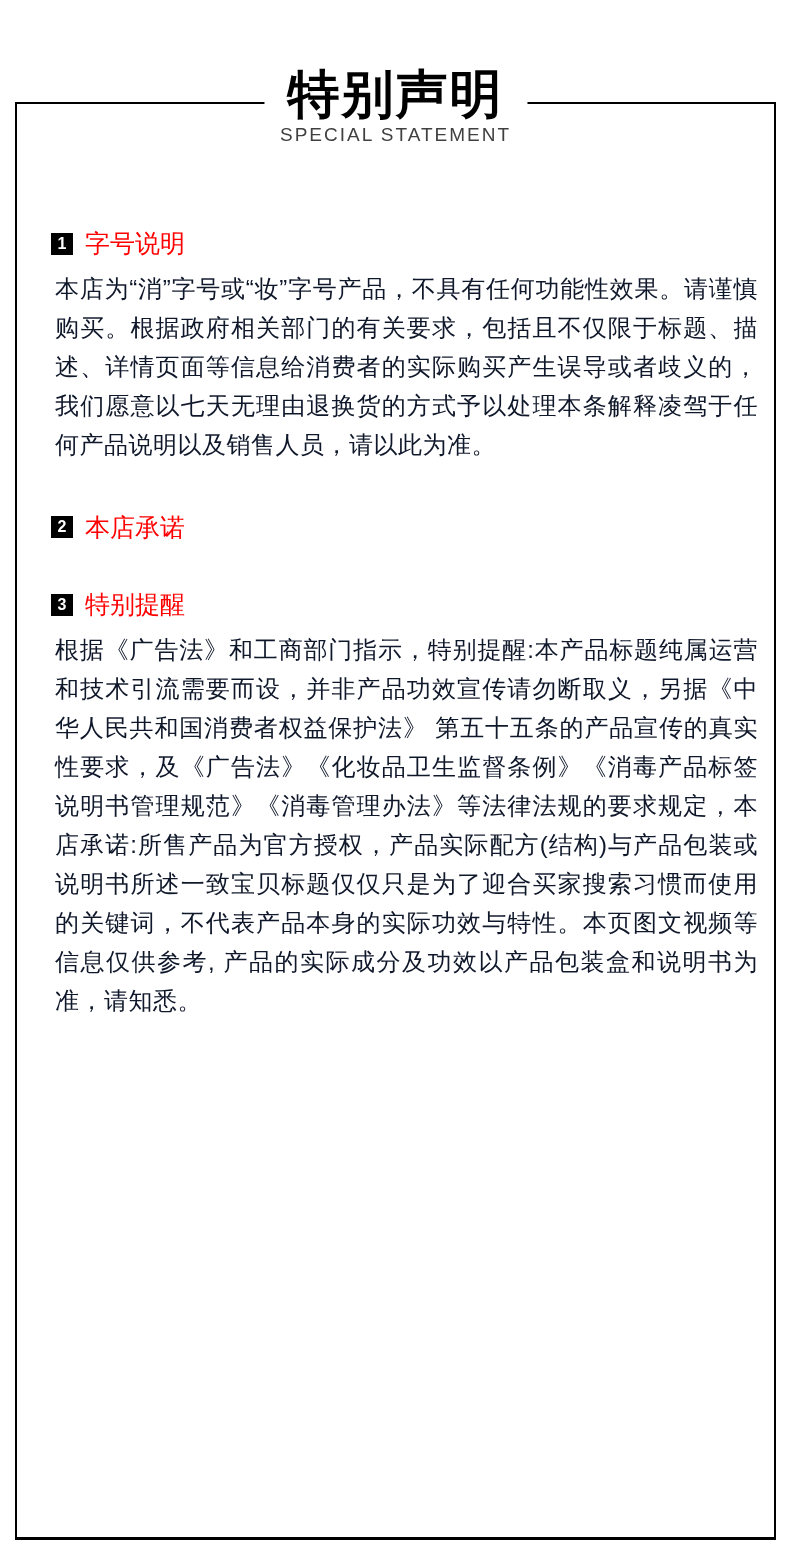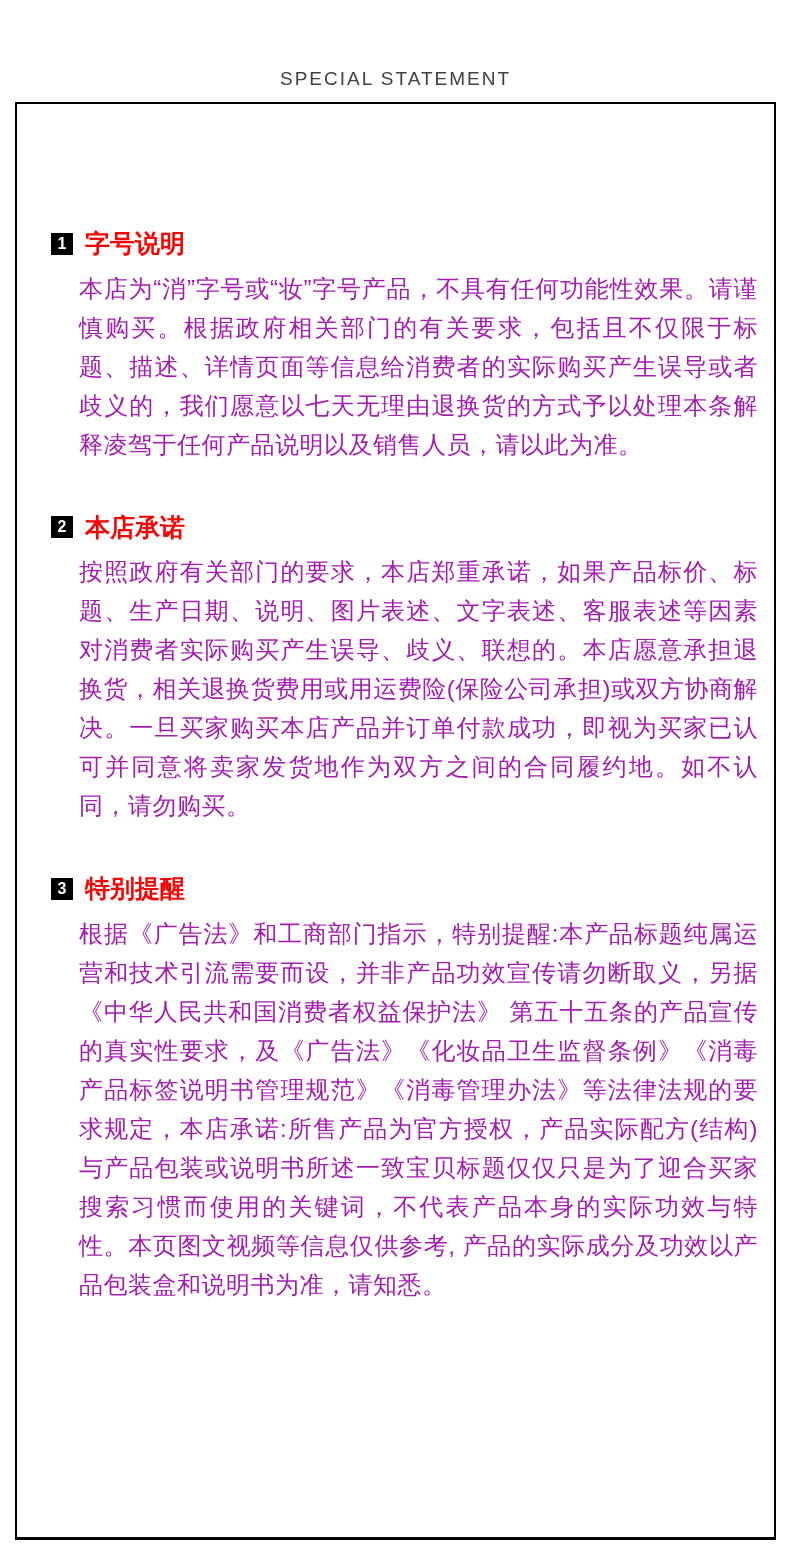--- a/index.html
+++ b/index.html
@@ -72,41 +72,42 @@
     font-size: 16px;
     font-weight: 700;
     display: flex;
     align-items: center;
     justify-content: center;
     line-height: 1;
   }
   .sec-title {
     margin: 0 0 0 12px;
     font-size: 25px;
-    font-weight: 700;
+    font-weight: 400;
     color: #fe0000;
     line-height: 1.1;
   }
   .sec-body p {
-    margin: 0 0 0 28px;
+    margin: 0 0 0 4px;
     font-size: 24px;
     line-height: 39px;
-    color: #a21caf;
+    color: #0f172a;
     text-align: justify;
     text-justify: inter-ideograph;
     letter-spacing: 0.5px;
   }
 </style>
 </head>
 <body>
 
 <div class="page">
   <div class="statement-box">
 
     <div class="title-block">
+      <h1 class="main-title">特别声明</h1>
       <div class="sub-title">SPECIAL STATEMENT</div>
     </div>
 
     <div class="content">
 
       <div class="section">
         <div class="sec-head">
           <span class="badge">1</span>
           <h2 class="sec-title">字号说明</h2>
         </div>
@@ -114,21 +115,20 @@
           <p>本店为“消”字号或“妆”字号产品，不具有任何功能性效果。请谨慎购买。根据政府相关部门的有关要求，包括且不仅限于标题、描述、详情页面等信息给消费者的实际购买产生误导或者歧义的，我们愿意以七天无理由退换货的方式予以处理本条解释凌驾于任何产品说明以及销售人员，请以此为准。</p>
         </div>
       </div>
 
       <div class="section">
         <div class="sec-head">
           <span class="badge">2</span>
           <h2 class="sec-title">本店承诺</h2>
         </div>
         <div class="sec-body">
-          <p>按照政府有关部门的要求，本店郑重承诺，如果产品标价、标题、生产日期、说明、图片表述、文字表述、客服表述等因素对消费者实际购买产生误导、歧义、联想的。本店愿意承担退换货，相关退换货费用或用运费险(保险公司承担)或双方协商解决。一旦买家购买本店产品并订单付款成功，即视为买家已认可并同意将卖家发货地作为双方之间的合同履约地。如不认同，请勿购买。</p>
         </div>
       </div>
 
       <div class="section">
         <div class="sec-head">
           <span class="badge">3</span>
           <h2 class="sec-title">特别提醒</h2>
         </div>
         <div class="sec-body">
           <p>根据《广告法》和工商部门指示，特别提醒:本产品标题纯属运营和技术引流需要而设，并非产品功效宣传请勿断取义，另据《中华人民共和国消费者权益保护法》 第五十五条的产品宣传的真实性要求，及《广告法》《化妆品卫生监督条例》《消毒产品标签说明书管理规范》《消毒管理办法》等法律法规的要求规定，本店承诺:所售产品为官方授权，产品实际配方(结构)与产品包装或说明书所述一致宝贝标题仅仅只是为了迎合买家搜索习惯而使用的关键词，不代表产品本身的实际功效与特性。本页图文视频等信息仅供参考, 产品的实际成分及功效以产品包装盒和说明书为准，请知悉。</p>

